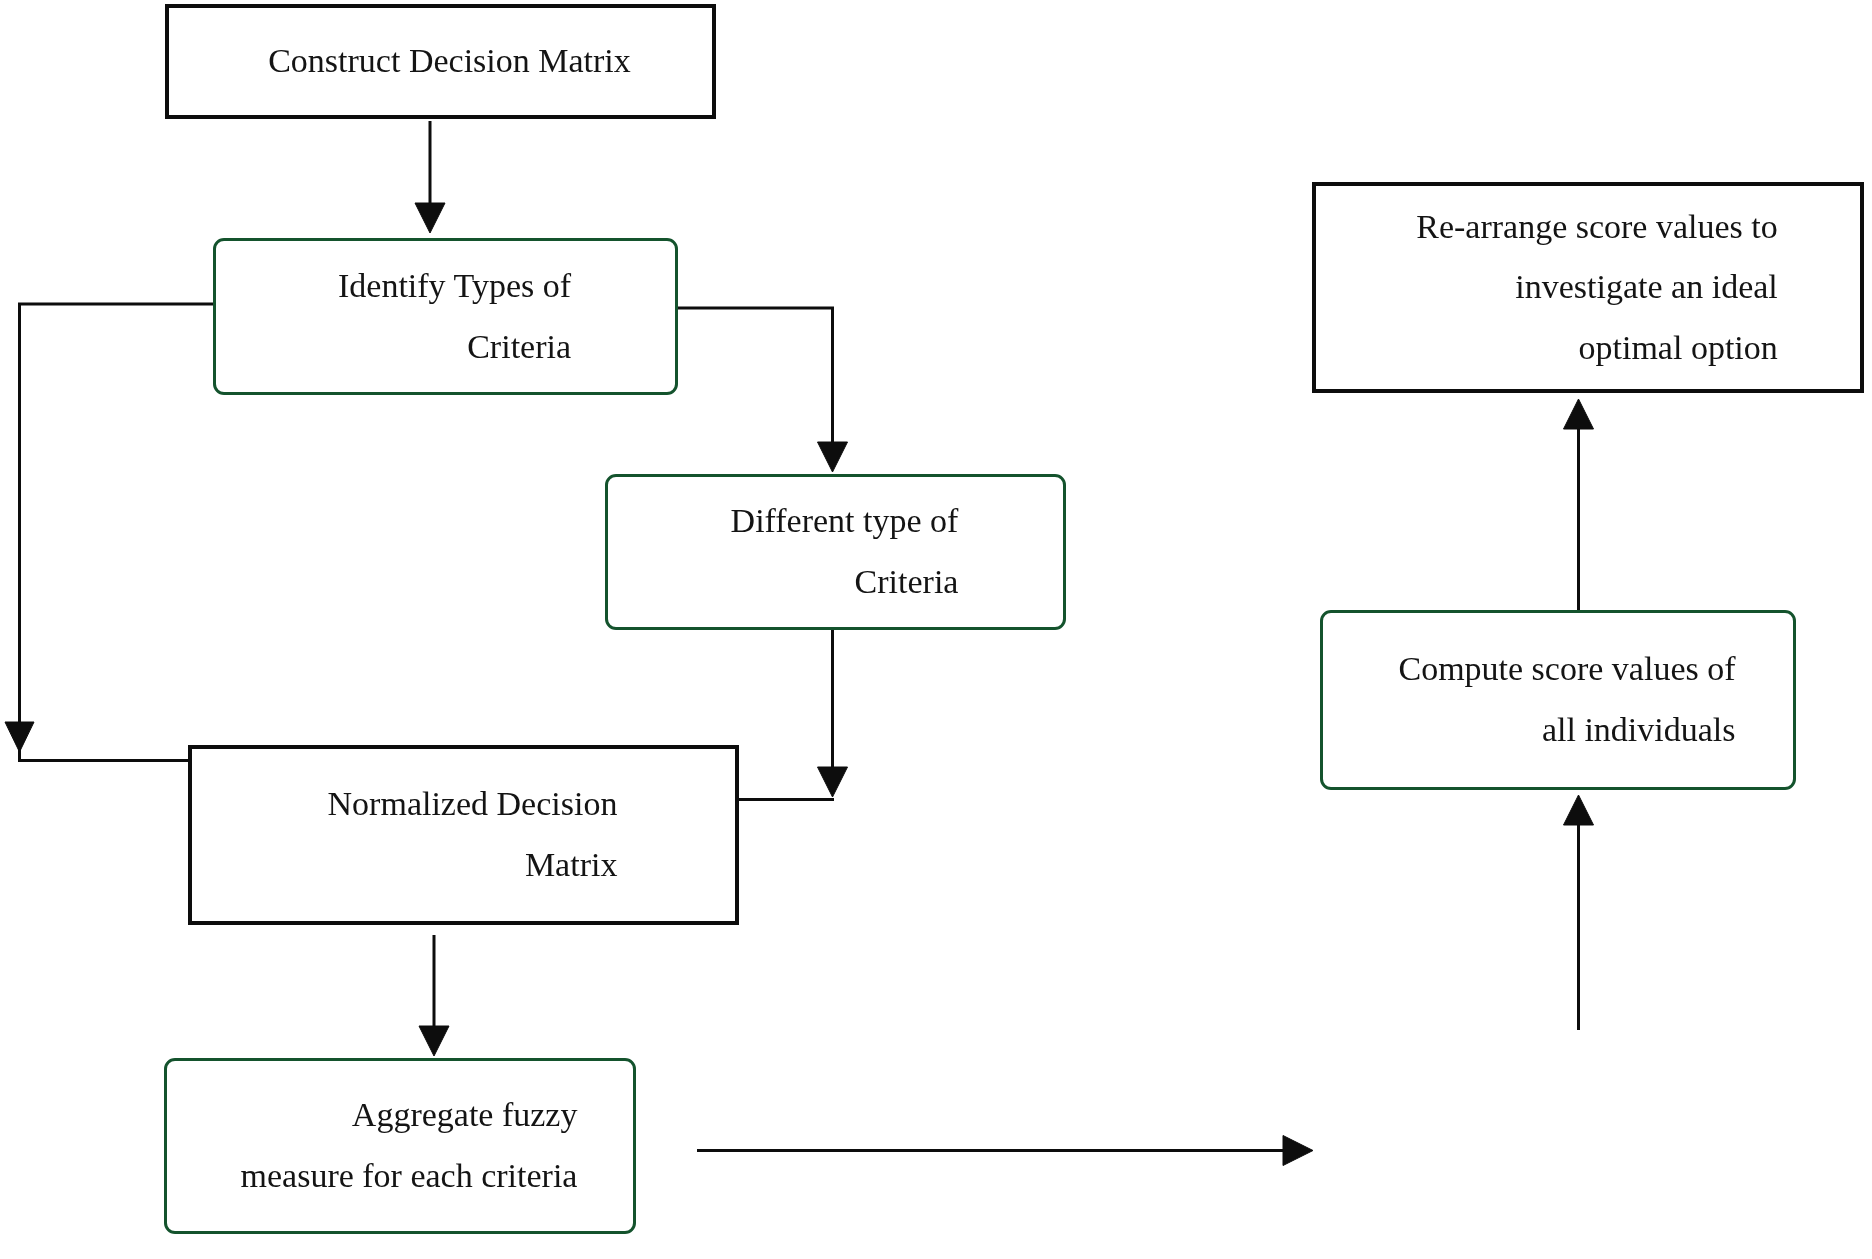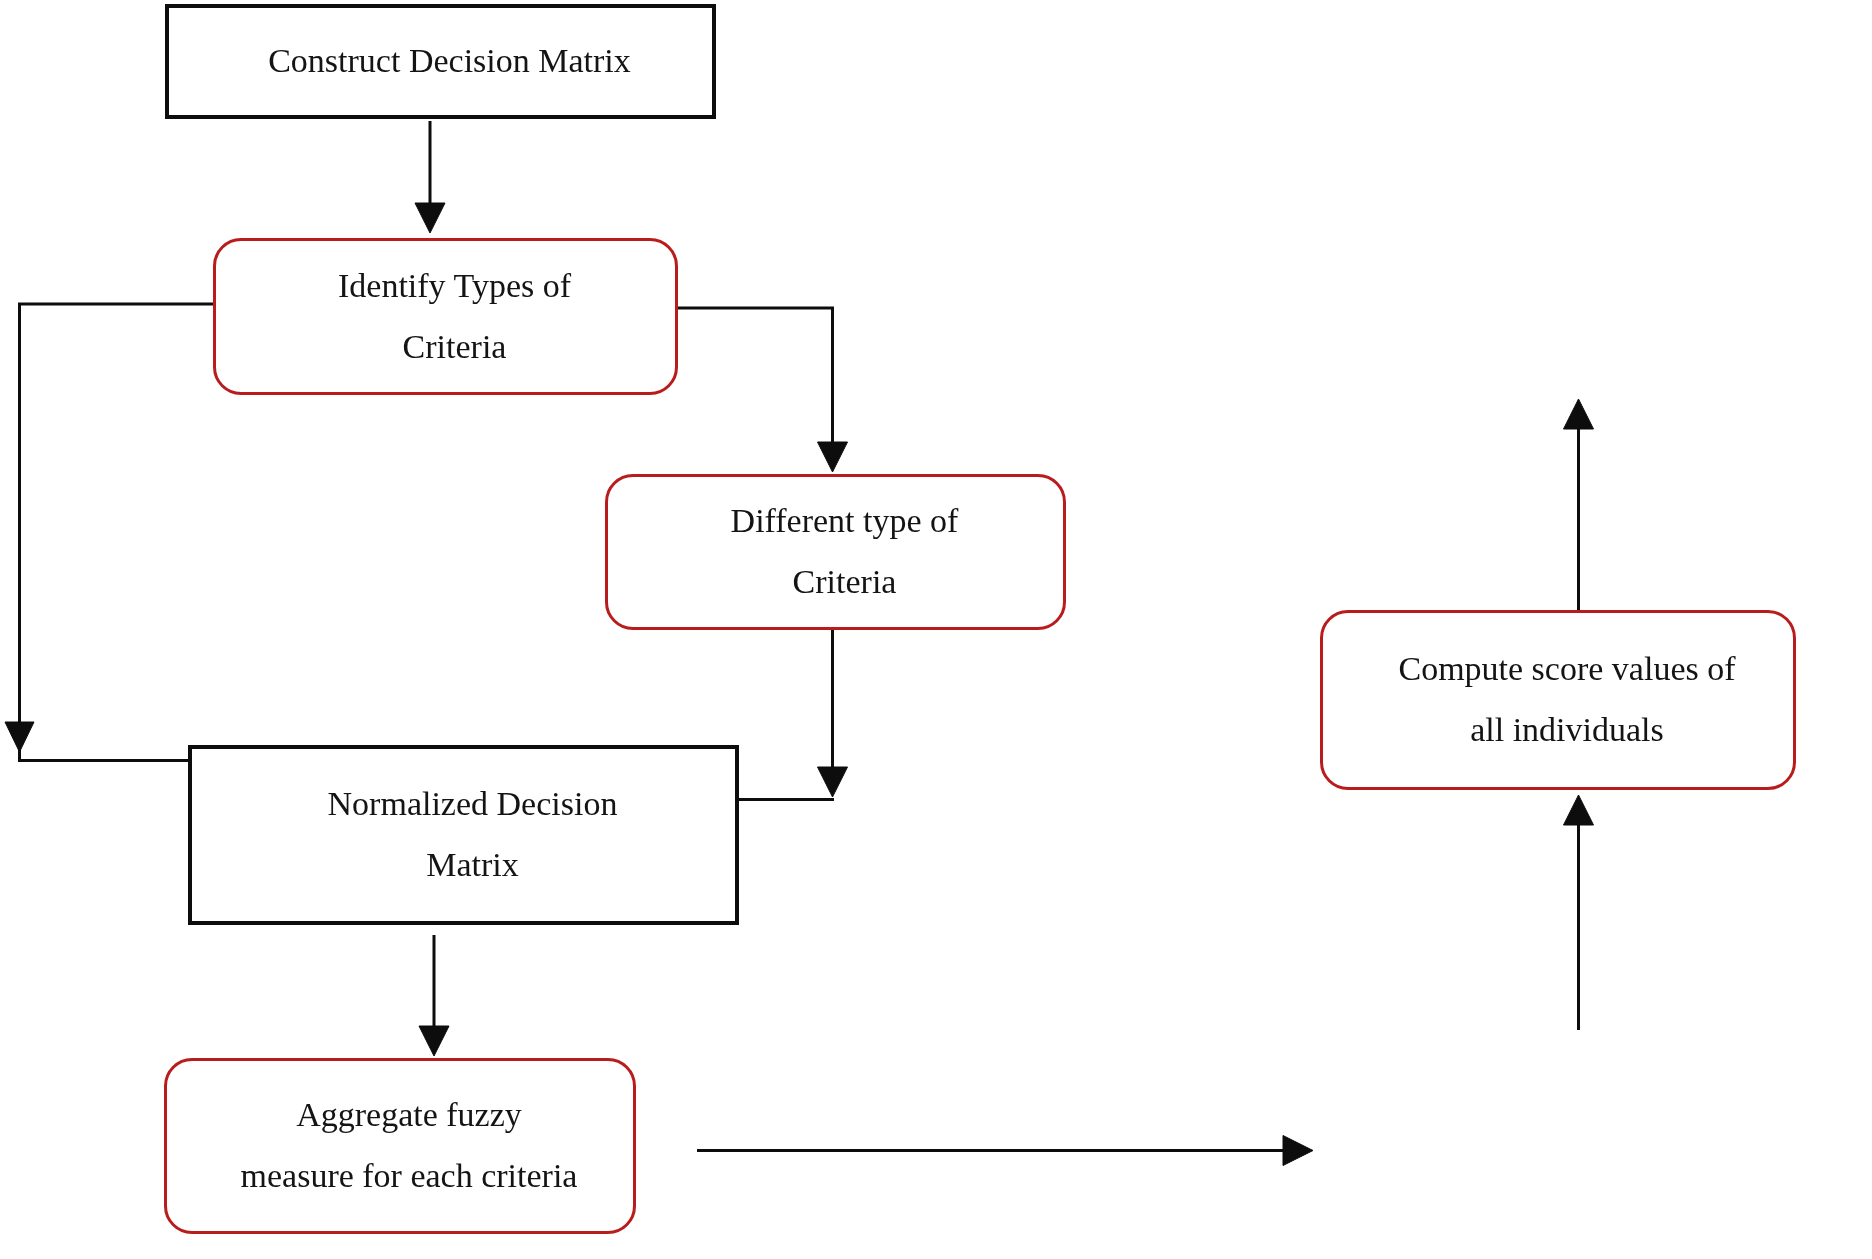--- a/index.html
+++ b/index.html
@@ -32,29 +32,29 @@
     stroke: #0d0d0d;
     stroke-width: 1;
   }
   .node {
     position: absolute;
     box-sizing: border-box;
     background: #ffffff;
     display: flex;
     align-items: center;
     justify-content: center;
-    text-align: center;
+    text-align: right;
     padding-left: 18px;
   }
   .node.sharp {
     border: 4px solid #0d0d0d;
   }
   .node.rounded {
-    border: 3px solid #b91c1c;
-    border-radius: 28px;
+    border: 3px solid #14532d;
+    border-radius: 11px;
   }
   .node .label {
     white-space: pre-line;
     font-size: 34px;
     line-height: 1.78;
     color: #141414;
     padding: 0 10px;
   }
 </style>
 </head>
@@ -129,14 +129,19 @@
     <span class="label">Aggregate fuzzy
 measure for each criteria</span>
   </div>
 
 
   <div class="node rounded" style="left:1320px; top:610px; width:476px; height:180px;">
     <span class="label">Compute score values of
 all individuals</span>
   </div>
 
+  <div class="node sharp" style="left:1312px; top:182px; width:552px; height:211px;">
+    <span class="label">Re-arrange score values to
+investigate an ideal
+optimal option</span>
+  </div>
 
 </div>
 
 </body></html>

